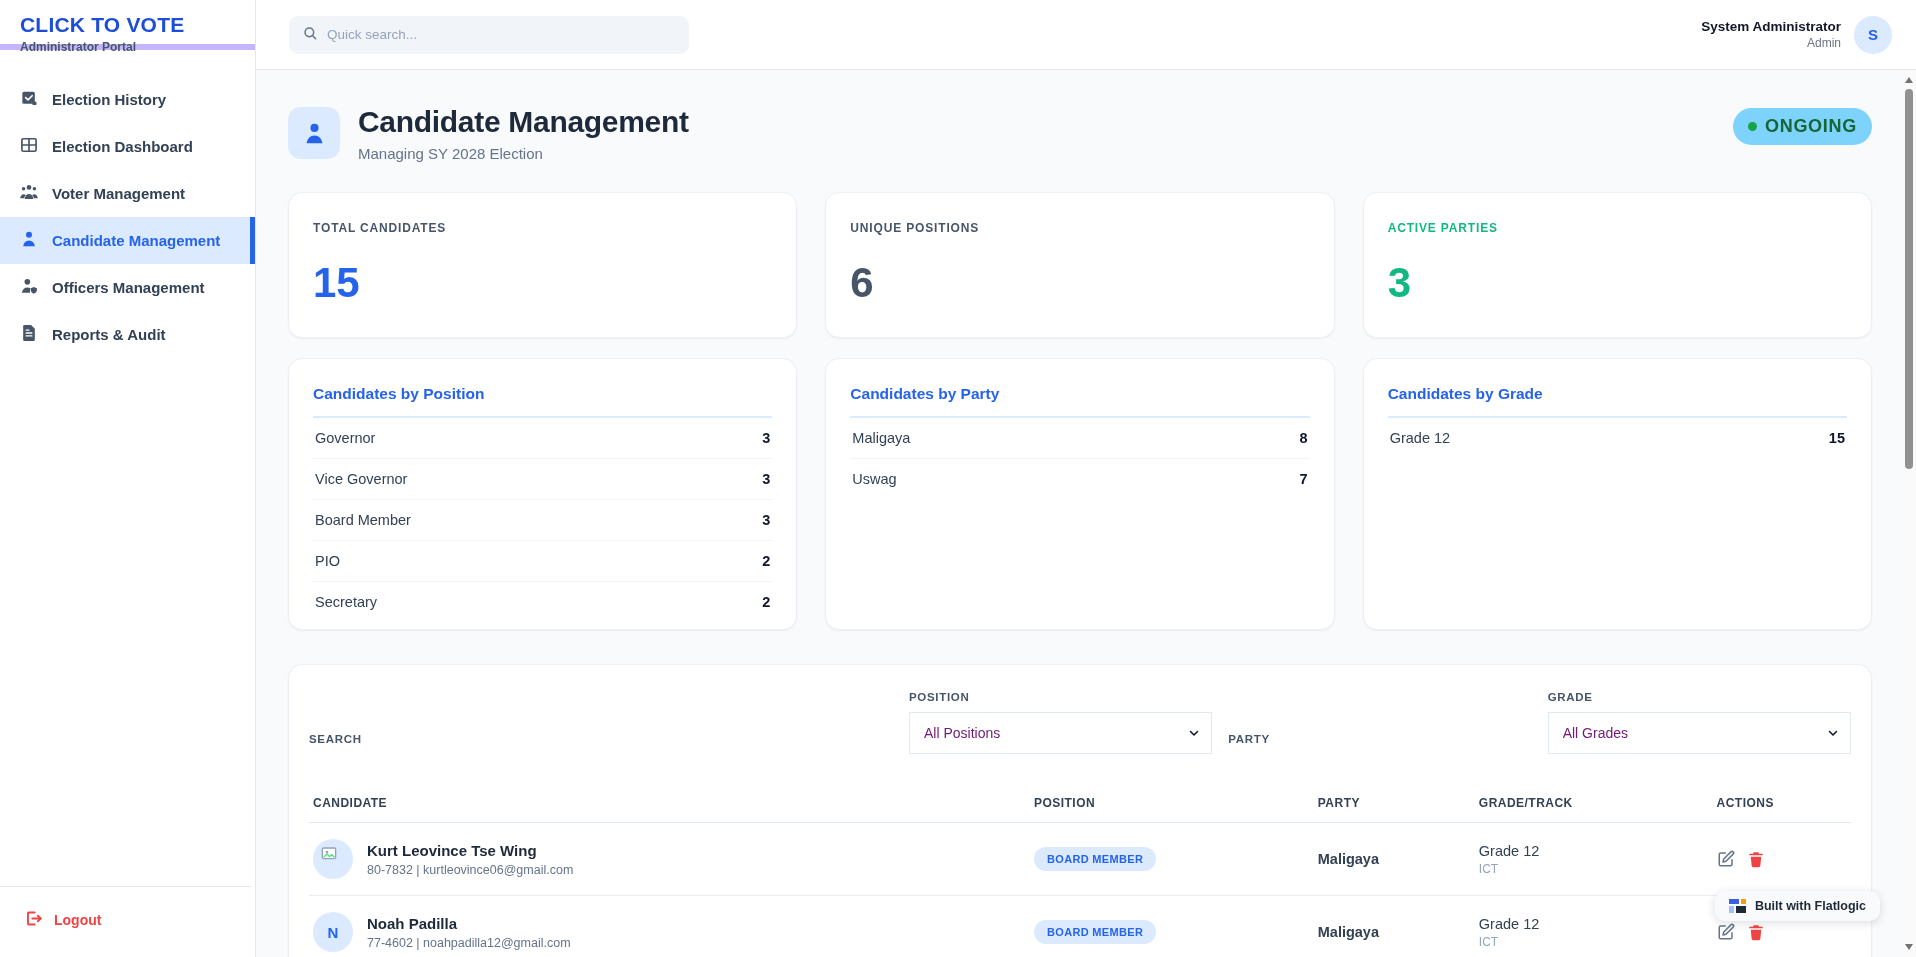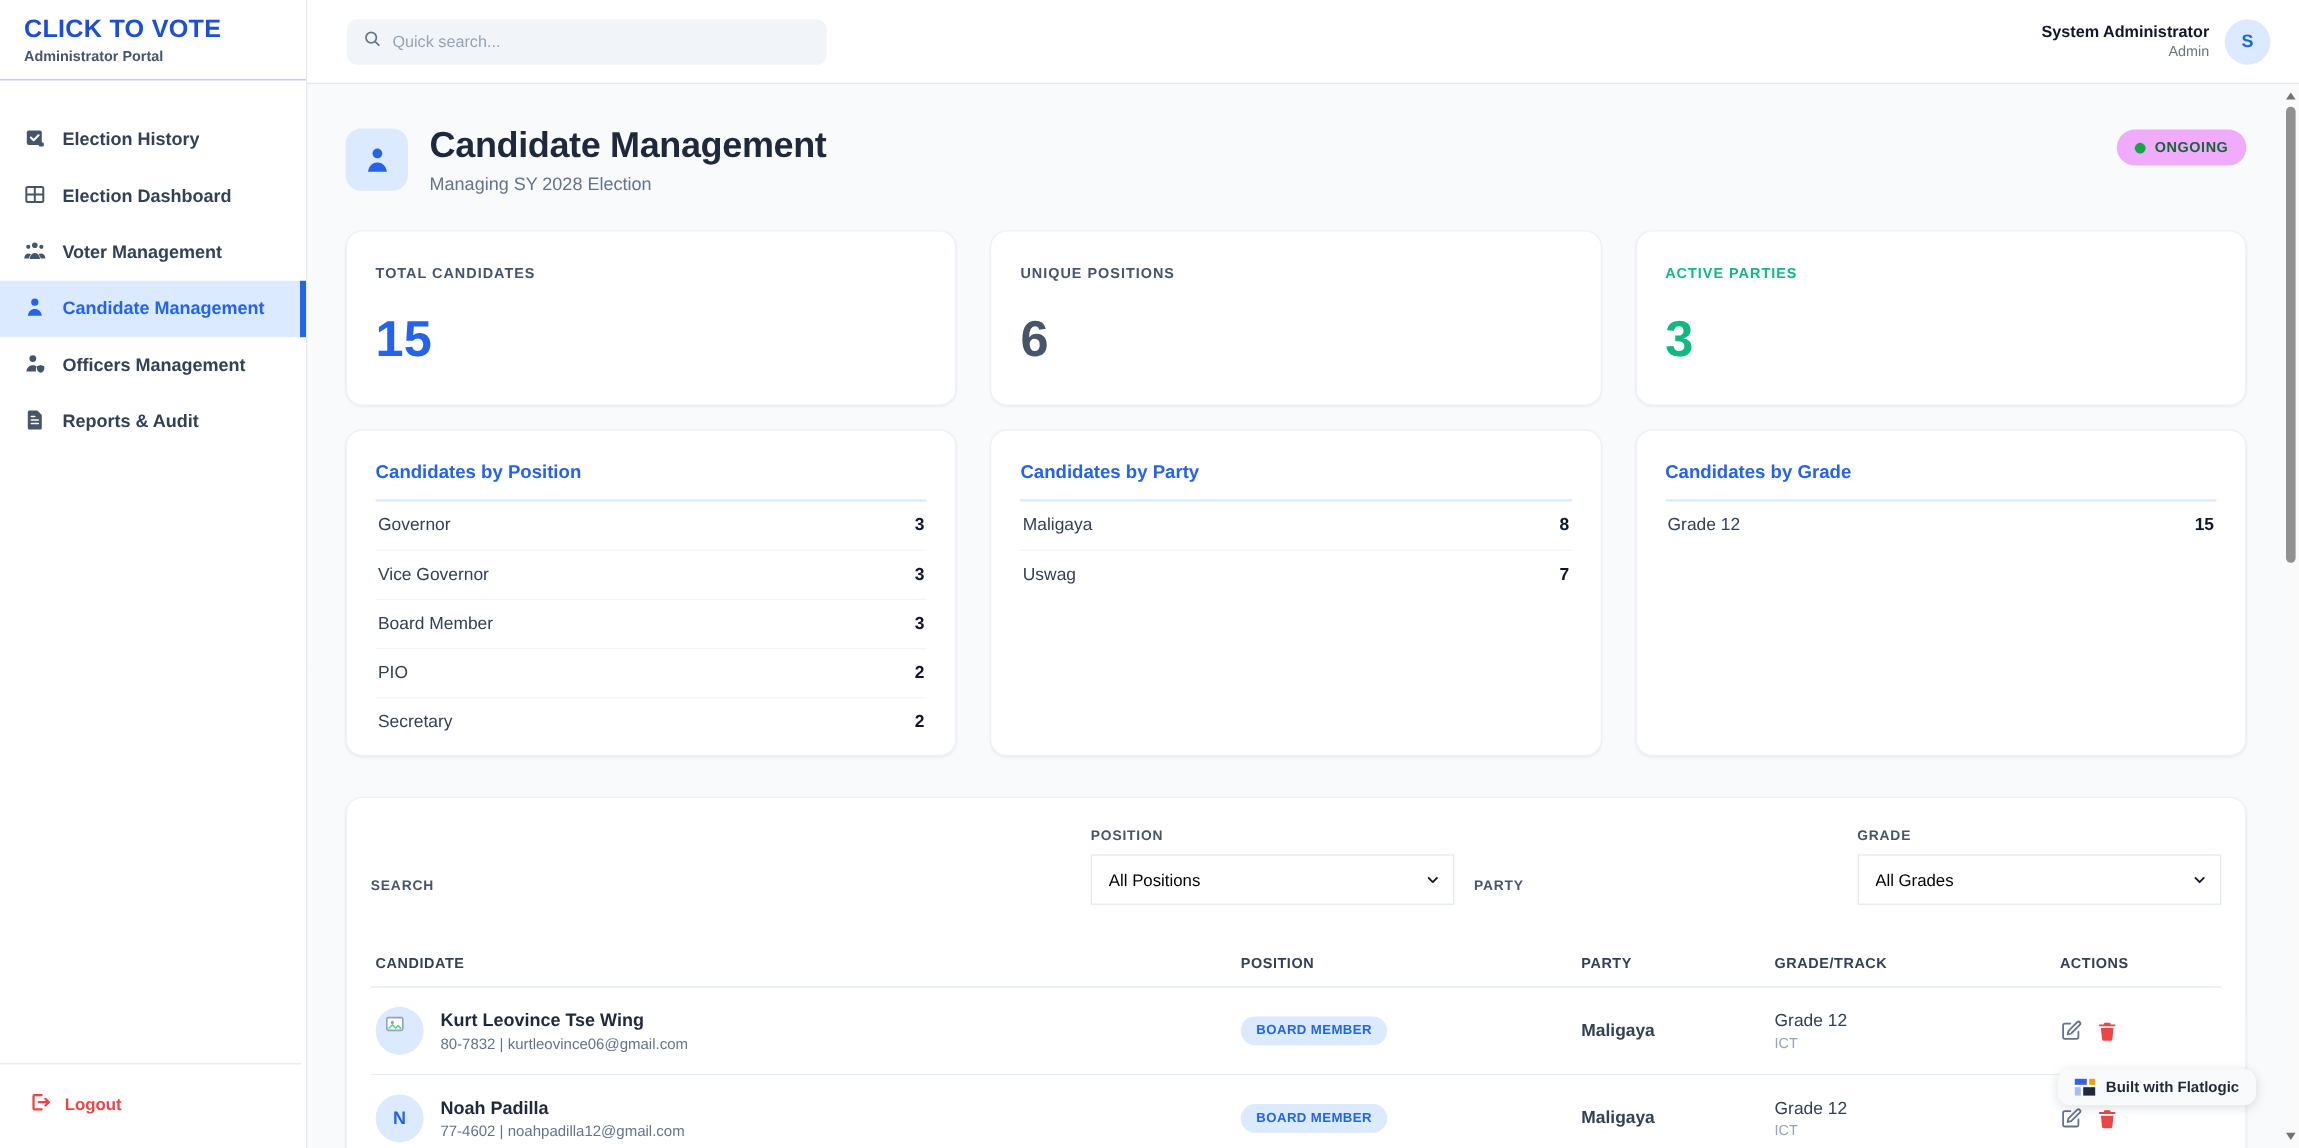--- a/index.html
+++ b/index.html
@@ -1,20 +1,20 @@
 <!DOCTYPE html>
 <html><head>
 <meta charset="utf-8">
 <style>
   *{box-sizing:border-box;margin:0;padding:0}
   html,body{width:1916px;height:957px;overflow:hidden;font-family:"Liberation Sans",sans-serif;background:#f8fafc;color:#334155}
 
   
   .sidebar{position:fixed;left:0;top:0;bottom:0;width:256px;background:#fff;border-right:1px solid #e5e7eb;z-index:5}
-  .logo-block{height:67px;padding:13px 0 0 20px;border-bottom:1px solid #c4b5fd}
+  .logo-block{height:50px;padding:13px 0 0 20px;border-bottom:6px solid #c4b5fd}
   .logo-title{color:#1d4ed8;font-size:21px;font-weight:800;letter-spacing:.2px}
   .logo-sub{color:#475569;font-size:12px;font-weight:600;margin-top:3px}
   .nav{margin-top:26px}
   .nav-item{height:47px;display:flex;align-items:center;gap:13px;padding-left:19px;color:#334155;font-size:15px;font-weight:600;cursor:pointer;position:relative}
   .nav-item svg{width:20px;height:20px;color:#475569;flex:0 0 20px}
   .nav-item.active{background:#dbeafe;color:#2563eb}
   .nav-item.active svg{color:#2563eb}
   .nav-item.active::after{content:"";position:absolute;right:0;top:0;bottom:0;width:5px;background:#2563eb}
   .logout{position:absolute;bottom:0;left:0;right:4px;border-top:1px solid #e5e7eb;padding:22px 0 26px 24px;display:flex;gap:11px;align-items:center;color:#ef4444;font-size:14px;font-weight:600;cursor:pointer}
   .logout svg{width:19px;height:19px}
@@ -32,21 +32,21 @@
   .avatar{width:38px;height:38px;border-radius:50%;background:#dbeafe;color:#2563eb;font-weight:700;display:flex;align-items:center;justify-content:center;font-size:15px;cursor:pointer}
 
   
   .main{position:fixed;left:256px;top:70px;right:0;bottom:0;background:#f8fafc;padding:34px 44px 0 32px;overflow:hidden}
   .page-head{display:flex;align-items:flex-start;justify-content:space-between;margin-bottom:30px}
   .ph-left{display:flex;gap:18px;align-items:center}
   .ph-icon{width:52px;height:52px;border-radius:13px;background:#dbeafe;display:flex;align-items:center;justify-content:center}
   .ph-icon svg{width:27px;height:27px;color:#2563eb}
   h1{font-size:30px;font-weight:800;color:#1e293b;letter-spacing:-.3px;line-height:36px}
   .ph-sub{font-size:15px;color:#64748b;margin-top:5px}
-  .status-badge{display:flex;align-items:center;gap:8px;background:#f0abfc;color:#166534;font-size:12px;font-weight:800;letter-spacing:.04em;padding:8px 15px;border-radius:999px;margin-top:4px}
+  .status-badge{display:flex;align-items:center;gap:8px;background:#7dd3fc;color:#166534;font-size:18px;font-weight:800;letter-spacing:.04em;padding:8px 15px;border-radius:999px;margin-top:4px}
   .dot{width:9px;height:9px;border-radius:50%;background:#16a34a}
 
   .cards3{display:grid;grid-template-columns:1fr 1fr 1fr;gap:28px}
   .row-stats{margin-bottom:20px}
   .card{background:#fff;border:1px solid #edf1f6;border-radius:14px;box-shadow:0 1px 2px rgba(15,23,42,.05)}
   .stat-card{padding:28px 24px 0}
   .stat-label{font-size:12px;font-weight:700;letter-spacing:.07em;color:#475569}
   .stat-label.green{color:#10b981}
   .stat-value{font-size:42px;line-height:44px;font-weight:800;margin-top:26px}
   .v-blue{color:#2563eb}.v-slate{color:#475569}.v-green{color:#10b981}
@@ -61,21 +61,21 @@
 
   
   .table-card{padding:26px 20px;height:460px}
   .filters{display:grid;grid-template-columns:584px 1fr 1fr 1fr;gap:16px;align-items:end}
   .flabel{font-size:11.5px;font-weight:700;color:#475569;letter-spacing:.06em;margin-bottom:9px}
   .search-wrap{position:relative}
   .search-wrap svg{position:absolute;left:14px;top:50%;transform:translateY(-50%);width:17px;height:17px;color:#475569}
   .search-input{width:100%;height:47px;border:1px solid #e2e8f0;border-radius:10px;padding:0 14px 0 42px;font-family:"Liberation Sans",sans-serif;font-size:14.5px;color:#334155;outline:none;background:#fff}
   .search-input::placeholder{color:#94a3b8}
   .sel-wrap{position:relative}
-  select{width:100%;height:42px;border:1px solid #e2e8f0;border-radius:0;padding:0 14px;font-family:"Liberation Sans",sans-serif;font-size:14px;color:#000000;background:#fff;appearance:none;-webkit-appearance:none;outline:none;cursor:pointer}
+  select{width:100%;height:42px;border:1px solid #e2e8f0;border-radius:0;padding:0 14px;font-family:"Liberation Sans",sans-serif;font-size:14px;color:#701a75;background:#fff;appearance:none;-webkit-appearance:none;outline:none;cursor:pointer}
   .sel-wrap .chev{position:absolute;right:11px;top:50%;transform:translateY(-50%);width:14px;height:14px;color:#0f172a;pointer-events:none}
 
   .table{margin-top:28px}
   .thead{display:flex;padding:14px 4px 12px;border-bottom:1px solid #e2e8f0}
   .th{font-size:12px;font-weight:700;color:#334155;letter-spacing:.04em}
   .col1{flex:0 0 47%}.col2{flex:0 0 18.5%}.col3{flex:0 0 10.5%}.col4{flex:0 0 15.5%}.col5{flex:1 1 auto}
   .trow{display:flex;align-items:center;padding:16px 4px;border-bottom:1px solid #e9eef4}
   .cand{display:flex;align-items:center;gap:14px}
   .cav{width:40px;height:40px;border-radius:50%;background:#dbeafe;display:flex;align-items:center;justify-content:center;color:#2563eb;font-weight:700;font-size:15px;overflow:hidden;flex:0 0 40px}
   .cav.broken{align-items:flex-start;justify-content:flex-start;padding:7px 0 0 8px}

